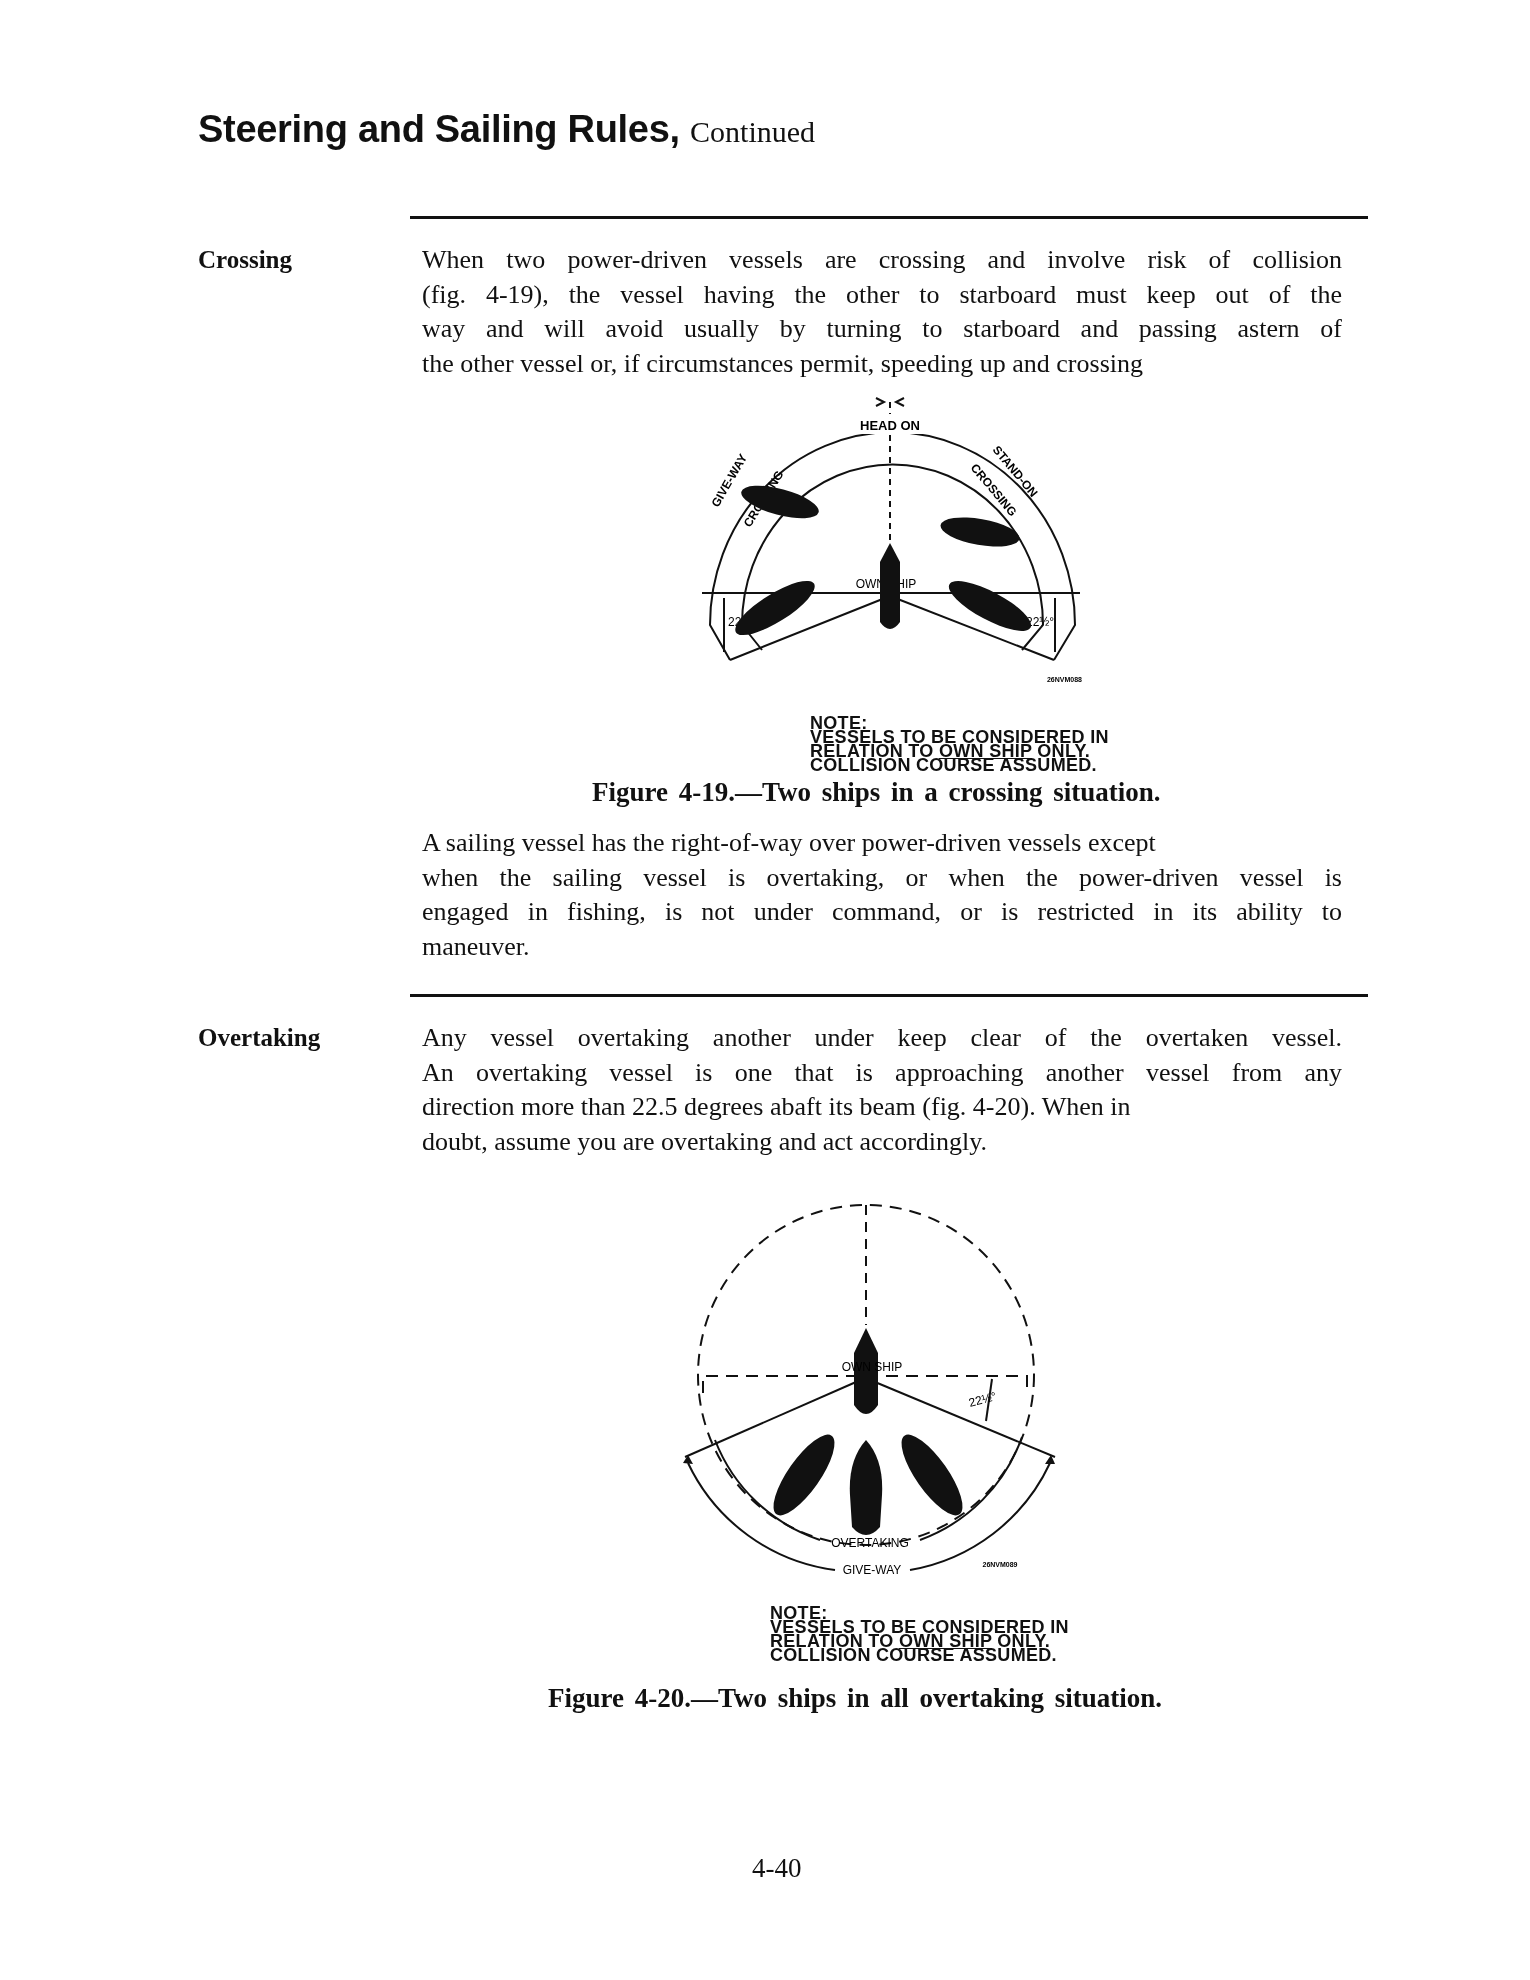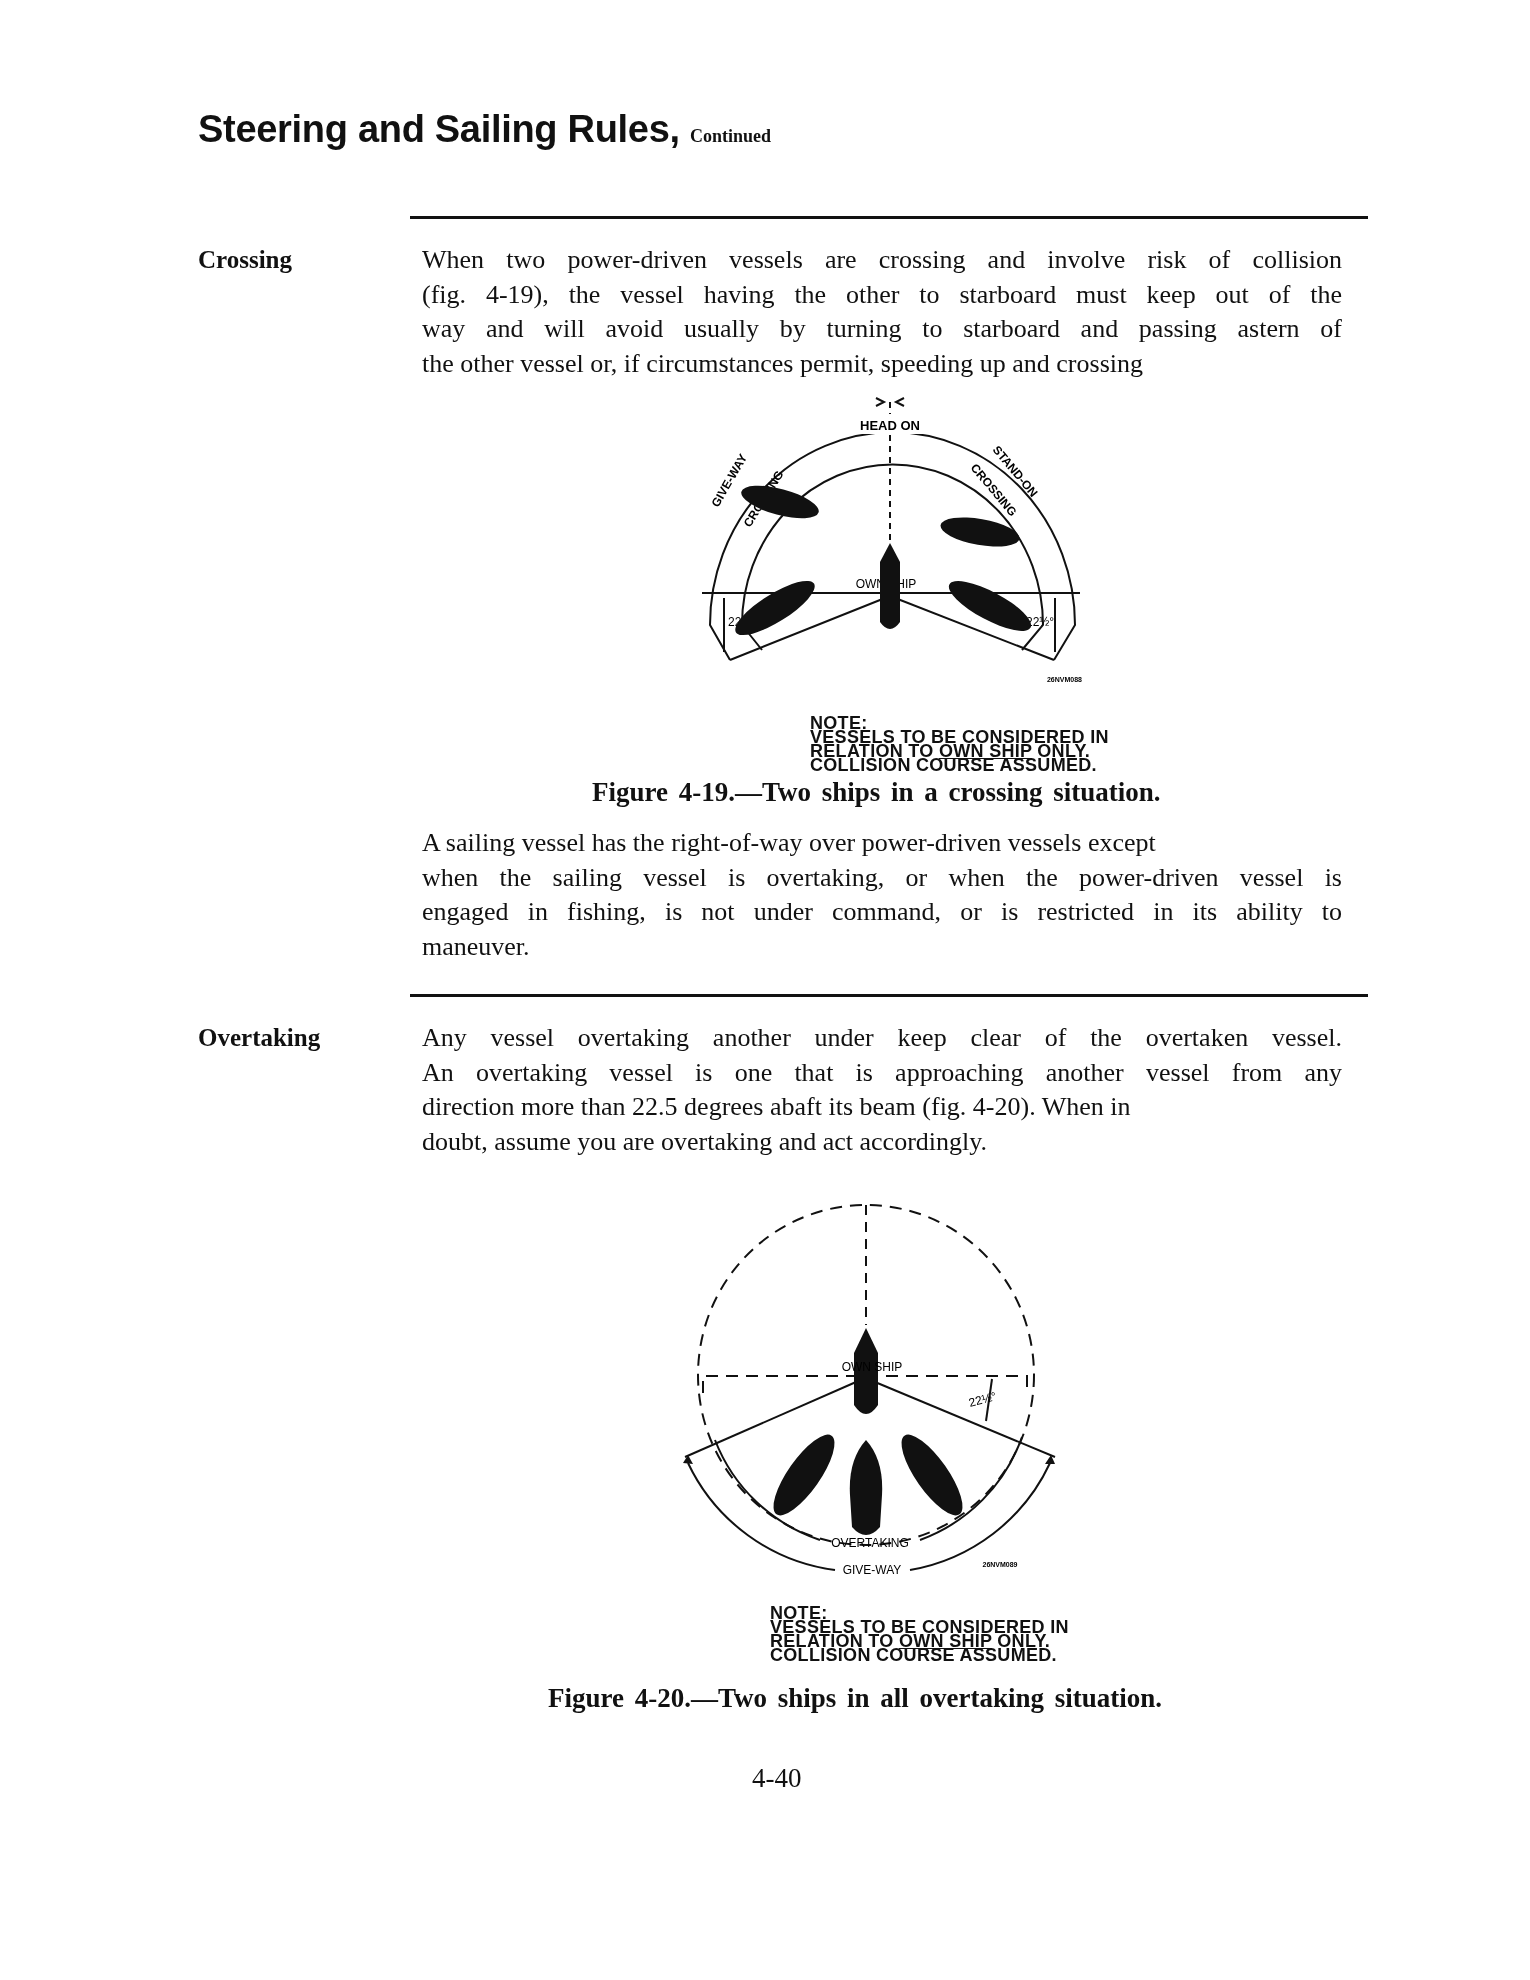--- a/index.html
+++ b/index.html
@@ -1,30 +1,30 @@
 <!DOCTYPE html>
 <html><head>
 <meta charset="utf-8">
 <style>
   html, body { margin: 0; padding: 0; background: #ffffff; }
   body { width: 1530px; height: 1980px; position: relative; overflow: hidden; color: #111; }
   .serif { font-family: "Liberation Serif", "DejaVu Serif", serif; }
   .sans { font-family: "Liberation Sans", "DejaVu Sans", sans-serif; }
   .title { position: absolute; left: 198px; top: 108px; font-size: 38px; font-weight: bold; letter-spacing: -0.3px; }
-  .title .cont { font-family: "Liberation Serif", serif; font-weight: bold; font-size: 18px; letter-spacing: 0; }
+  .title .cont { font-family: "Liberation Serif", serif; font-weight: normal; font-size: 30px; letter-spacing: 0; }
   .rule { position: absolute; left: 410px; width: 958px; height: 0; border-top: 3px solid #111; }
   .side { position: absolute; left: 198px; font-size: 25px; font-weight: bold; }
   .para { position: absolute; left: 422px; width: 920px; font-size: 26px; line-height: 34.5px; text-align: justify; }
   .para .l { display: block; text-align: justify; text-align-last: justify; white-space: nowrap; }
   .para .l.last { text-align-last: left; }
   .fig { position: absolute; }
   .note { position: absolute; font-size: 18px; line-height: 14px; font-weight: bold; letter-spacing: 0.3px; }
   .note u { text-decoration: underline; }
   .caption { position: absolute; font-size: 27px; font-weight: bold; word-spacing: 4px; }
-  .pagenum { position: absolute; left: 752px; top: 1763px; font-size: 27px; }
+  .pagenum { position: absolute; left: 752px; top: 1853px; font-size: 27px; }
 </style>
 </head>
 <body>
 
 <div class="title sans">
   <span>Steering and Sailing Rules,</span>
   <span class="cont">Continued</span>
 </div>
 
 <div class="rule" style="top:216px;"></div>

